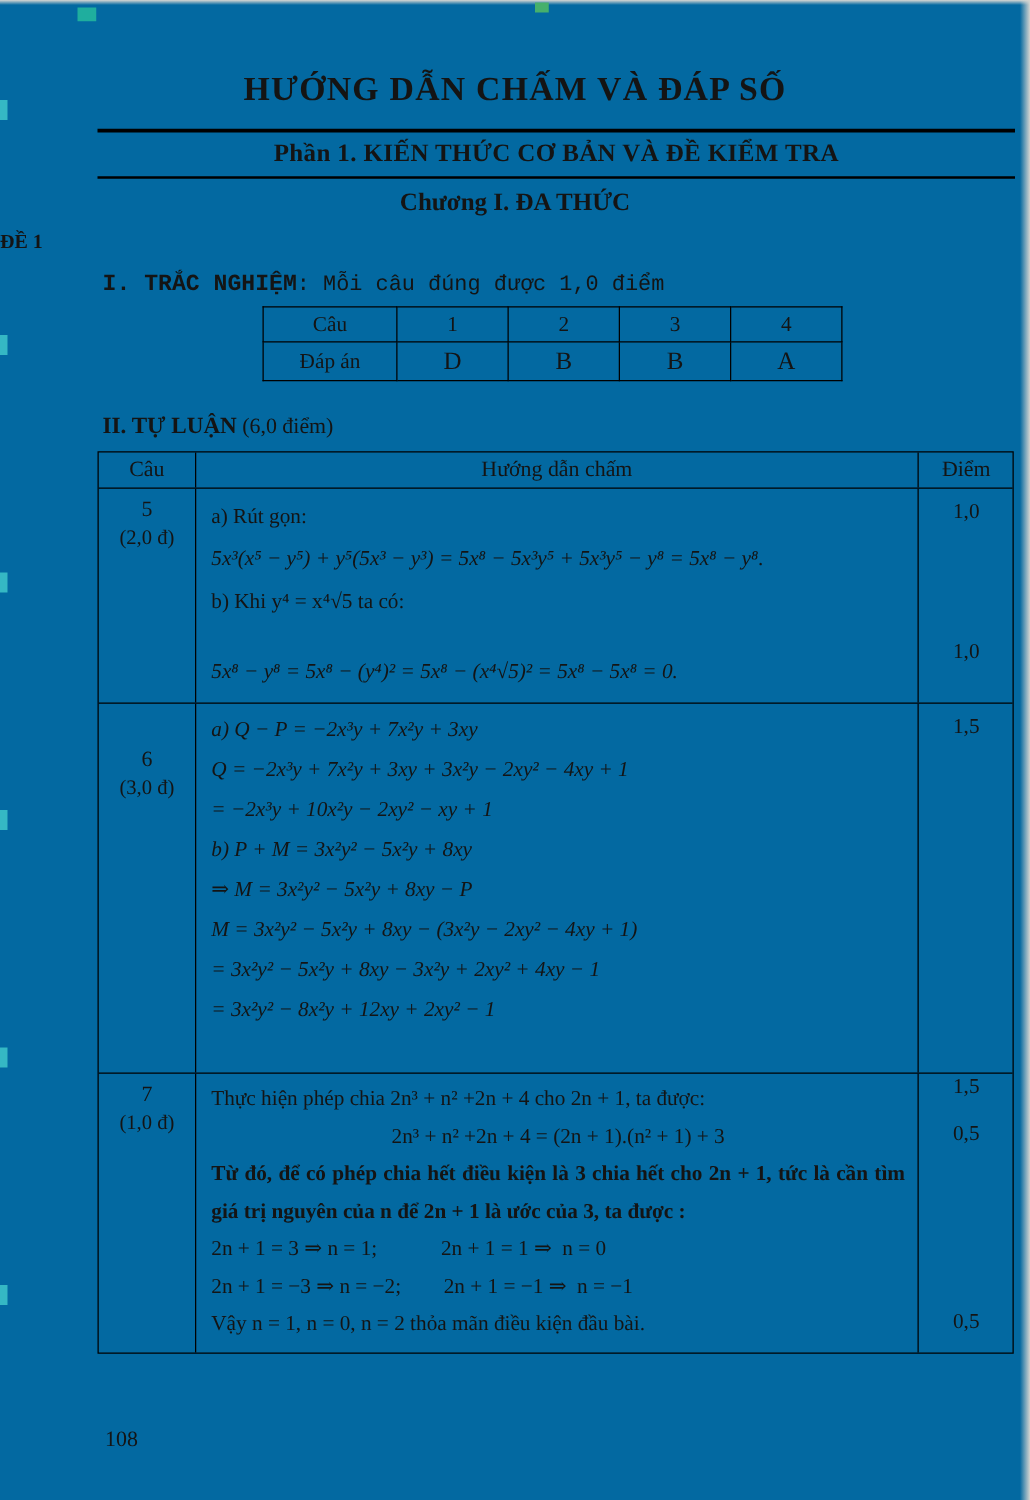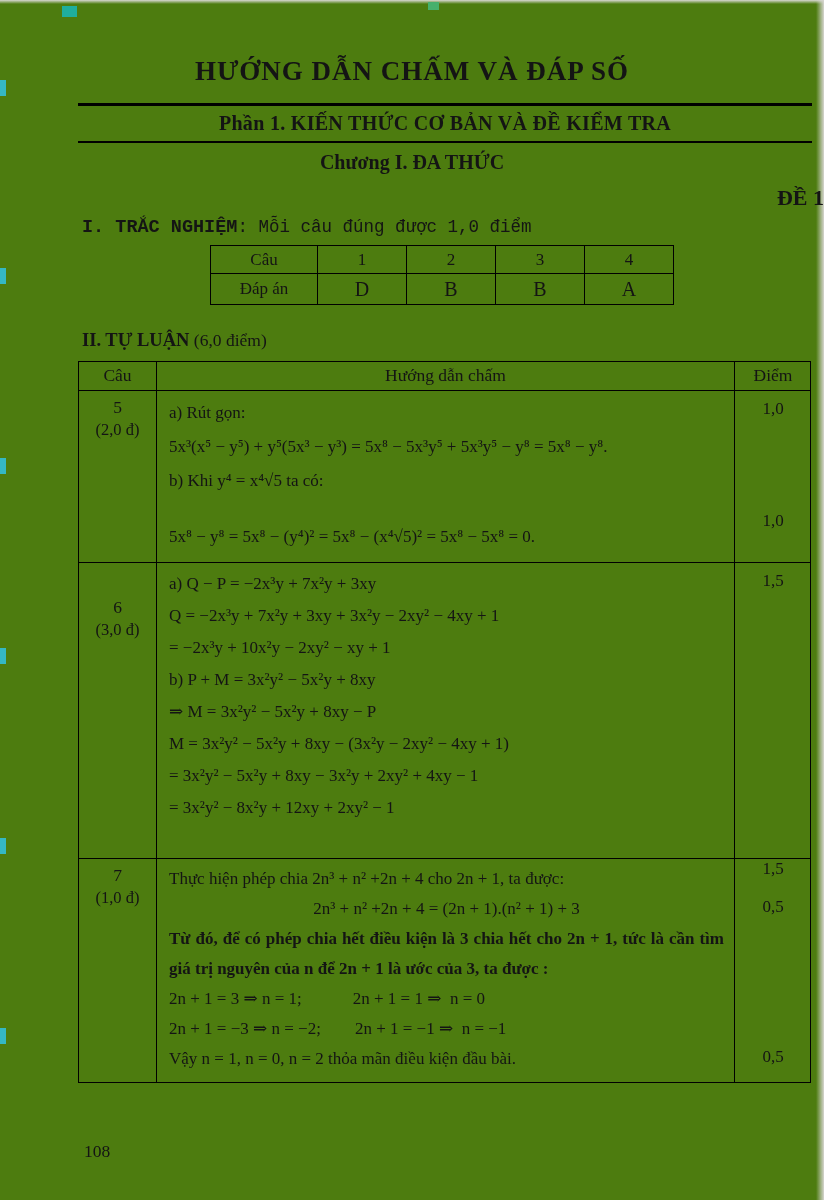--- a/index.html
+++ b/index.html
@@ -1,19 +1,19 @@
 <!DOCTYPE html>
 <html><head>
 <meta charset="utf-8">
 <style>
   html,body{margin:0;padding:0;background:#e9e8e4;}
   .page{
     position:relative;
     width:824px;height:1200px;
-    background:#4d7c0f;
+    background:#0369a1;
     font-family:"Liberation Serif","DejaVu Serif",serif;
     color:#141414;
     overflow:hidden;
   }
   .edge-right{position:absolute;right:0;top:0;bottom:0;width:8px;
     background:linear-gradient(to left,#d6d5d0,rgba(255,255,255,0));}
   .edge-top{position:absolute;left:0;top:0;right:0;height:4px;
     background:linear-gradient(to bottom,#d9d8d3,rgba(255,255,255,0));}
   .mark{position:absolute;background:#35b8c4;}
   .mark.m-tl{left:62px;top:6px;width:15px;height:11px;background:#1fae9e;}
@@ -26,22 +26,22 @@
   .mark.m-e6{left:0;top:1028px;width:6px;height:16px;}
 
   .title{position:absolute;left:0;right:0;top:56px;text-align:center;
     font-weight:bold;font-size:27px;letter-spacing:1px;}
   .band{position:absolute;left:78px;right:12px;top:103px;
     border-top:3px solid #000;border-bottom:2px solid #000;
     text-align:center;font-weight:bold;font-size:20px;
     padding:6px 0 6px 0;letter-spacing:.3px;}
   .chapter{position:absolute;left:0;right:0;top:151px;text-align:center;
     font-weight:bold;font-size:20px;}
-  .exam{position:absolute;left:0;right:0;top:185px;text-align:right;
-    font-weight:bold;font-size:22px;}
+  .exam{position:absolute;left:0;right:0;top:185px;text-align:left;
+    font-weight:bold;font-size:16px;}
   .sec-heading{position:absolute;left:82px;font-size:17.5px;}
   .sec-heading b{font-size:18.5px;}
   .sec1{top:217px;font-family:Liberation Mono, monospace;}
   .sec2{top:330px;}
 
   .ans-table{position:absolute;left:210px;top:245px;border-collapse:collapse;}
   .ans-table td{border:1.3px solid #000;text-align:center;
     font-size:17px;padding:0;height:27px;}
   .ans-table td.c0{width:106px;}
   .ans-table td.cn{width:88px;}
@@ -57,21 +57,21 @@
   .c-cau{border-right:1.2px solid #000;text-align:center;padding-top:4px;}
   .c-content{border-right:1.2px solid #000;padding:5px 10px 8px 12px;position:relative;}
   .c-diem{position:relative;text-align:center;}
   .hrow .cell{font-size:17.5px;text-align:center;padding:3px 0 4px 0;}
 
   .cau-num{font-size:17.5px;line-height:24px;}
   .cau-sub{font-size:16.5px;line-height:22px;}
   .row-1 .c-cau{padding-top:32px;}
 
   .line{font-size:17px;line-height:33px;white-space:nowrap;}
-  .line.math{}
+  .line.math{font-style:italic;}
   .line.center{text-align:center;white-space:normal;}
   .line.wrap{white-space:normal;text-align:justify;line-height:28px;font-weight:bold;}
   .line.pre{white-space:pre;}
   .row-0 .line{line-height:34px;}
   .row-0 .line:nth-child(4){margin-top:22px;}
   .row-1 .line{line-height:32px;}
   .row-1 .line:last-child{height:26px;line-height:26px;}
   .row-2 .line{line-height:30px;}
   .diem-val{position:absolute;left:0;width:100%;text-align:center;
     font-size:17px;transform:translateY(3px);}

